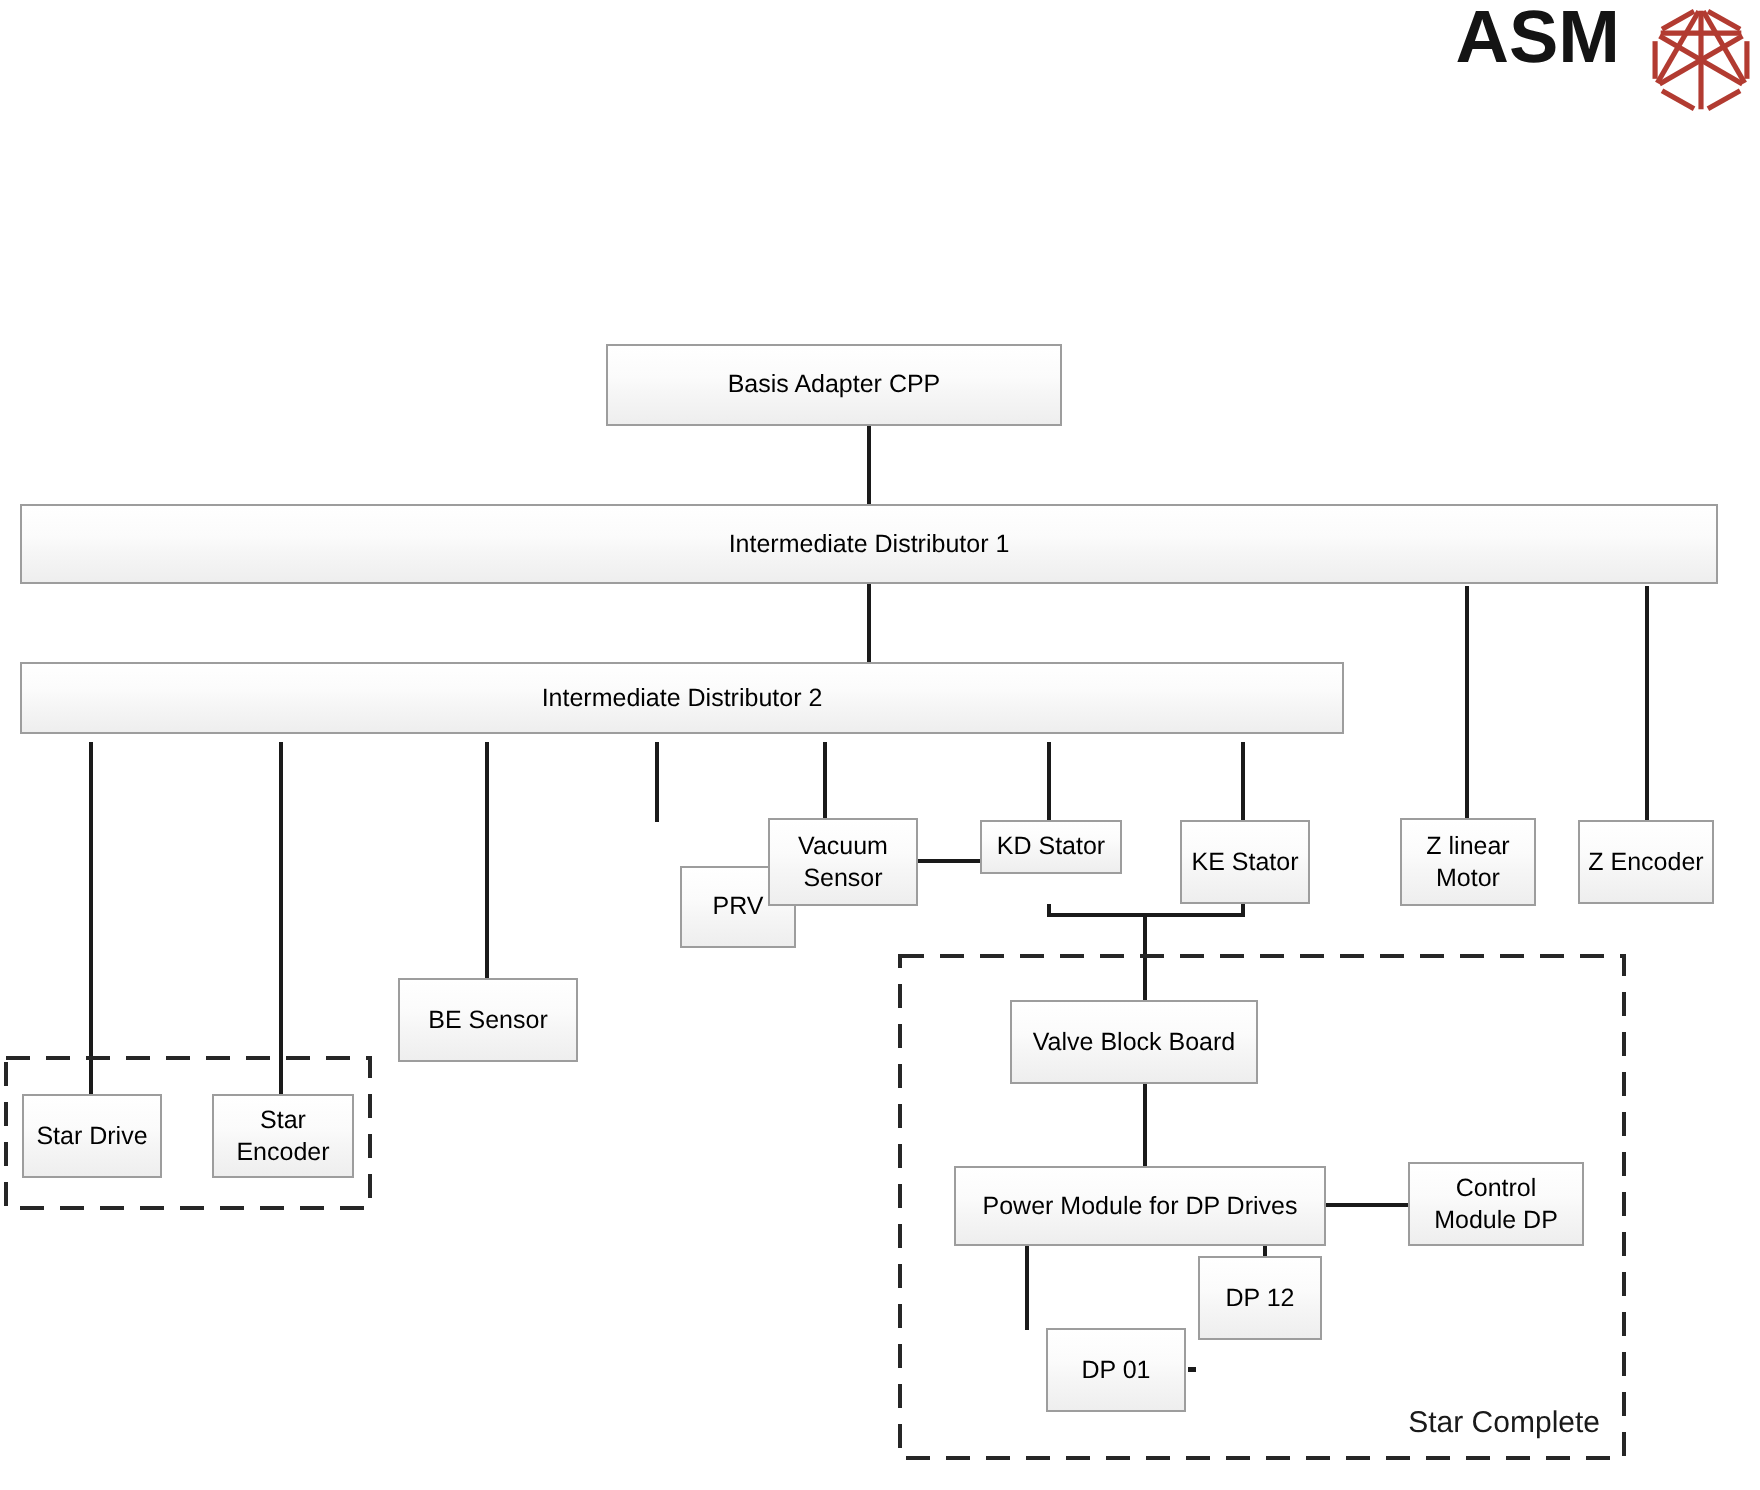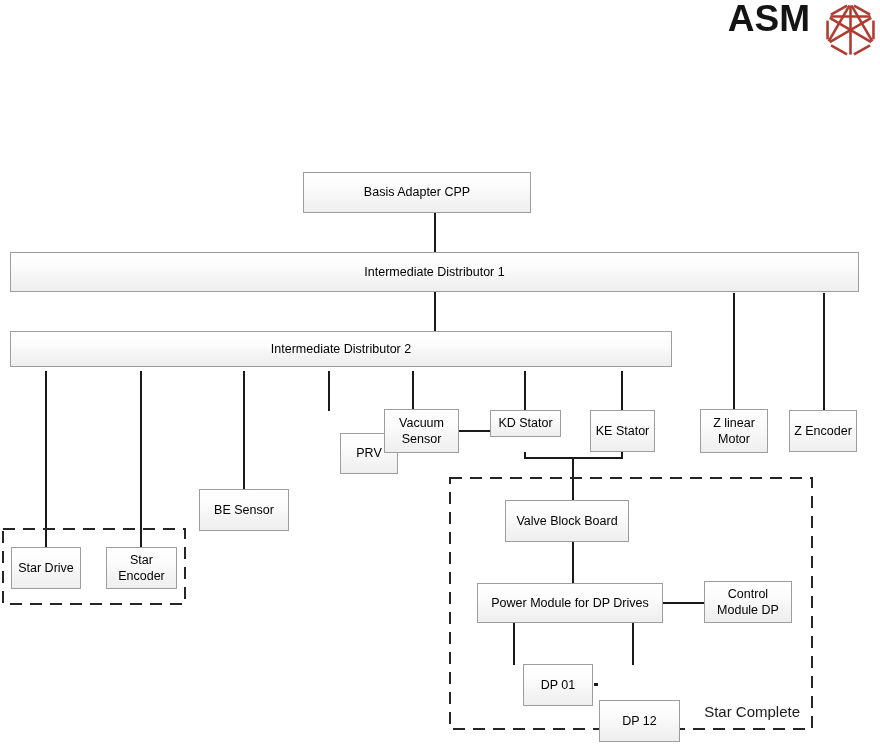--- a/index.html
+++ b/index.html
@@ -141,17 +141,17 @@
   <div class="node" style="left:106px; top:547px; width:71px; height:42px;">Star Encoder</div>
 
   <div class="node" style="left:505px; top:500px; width:124px; height:42px;">Valve Block Board</div>
 
   <div class="node" style="left:477px; top:583px; width:186px; height:40px;">Power Module for DP Drives</div>
 
   <div class="node" style="left:704px; top:581px; width:88px; height:42px;">Control Module DP</div>
 
   <div class="node" style="left:479px; top:664px; width:70px; height:42px;margin-left:44px;">DP 01</div>
 
-  <div class="node" style="left:599px; top:700px; width:81px; height:42px;">DP 12</div>
+  <div class="node" style="left:599px; top:628px; width:62px; height:42px;">DP 12</div>
 
   <div class="group-label">Star Complete</div>
 
 </div>
 
 </body></html>

